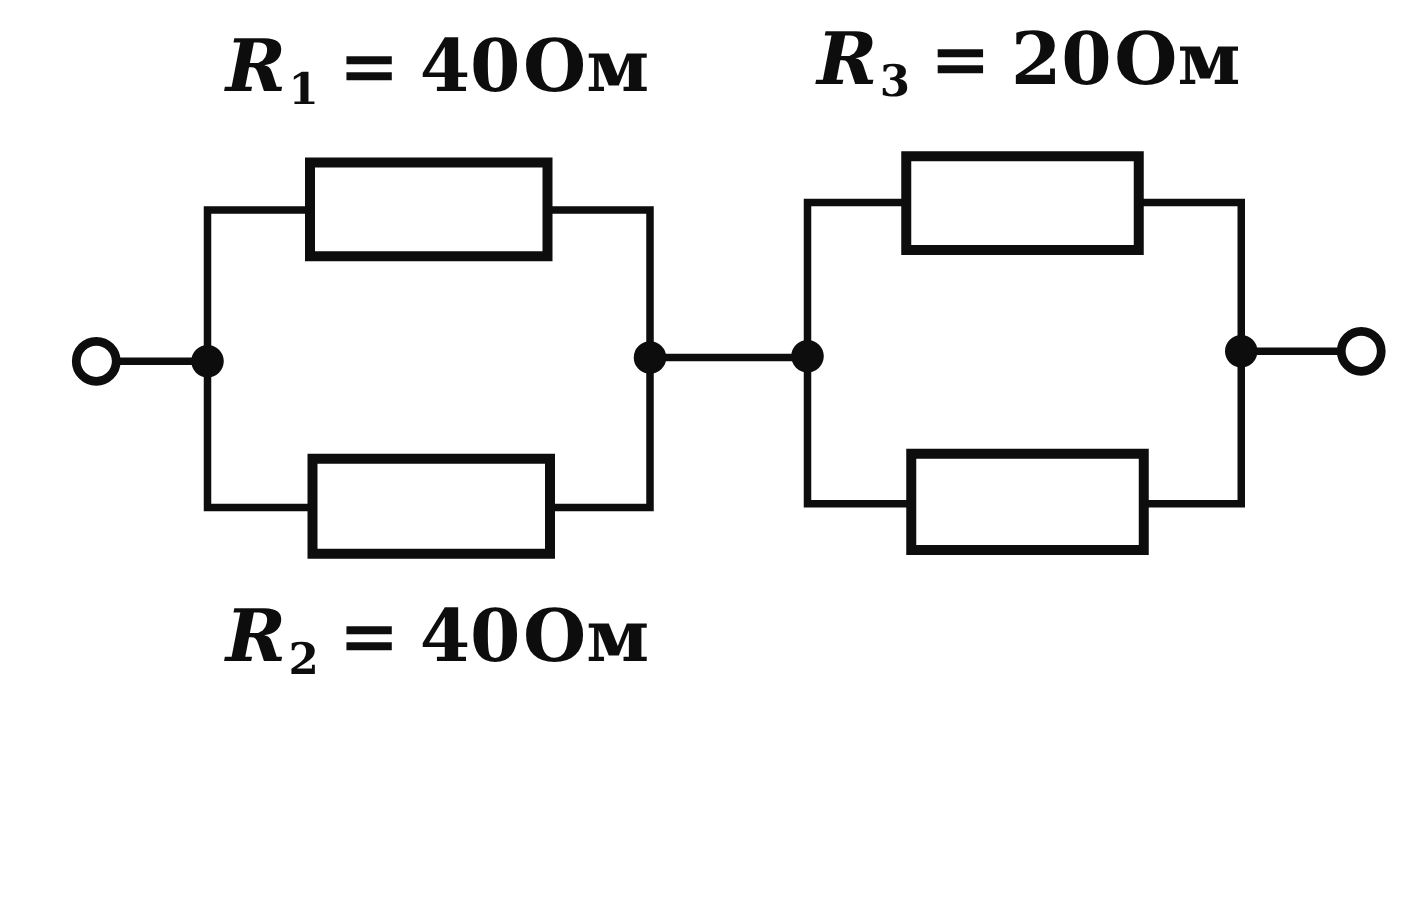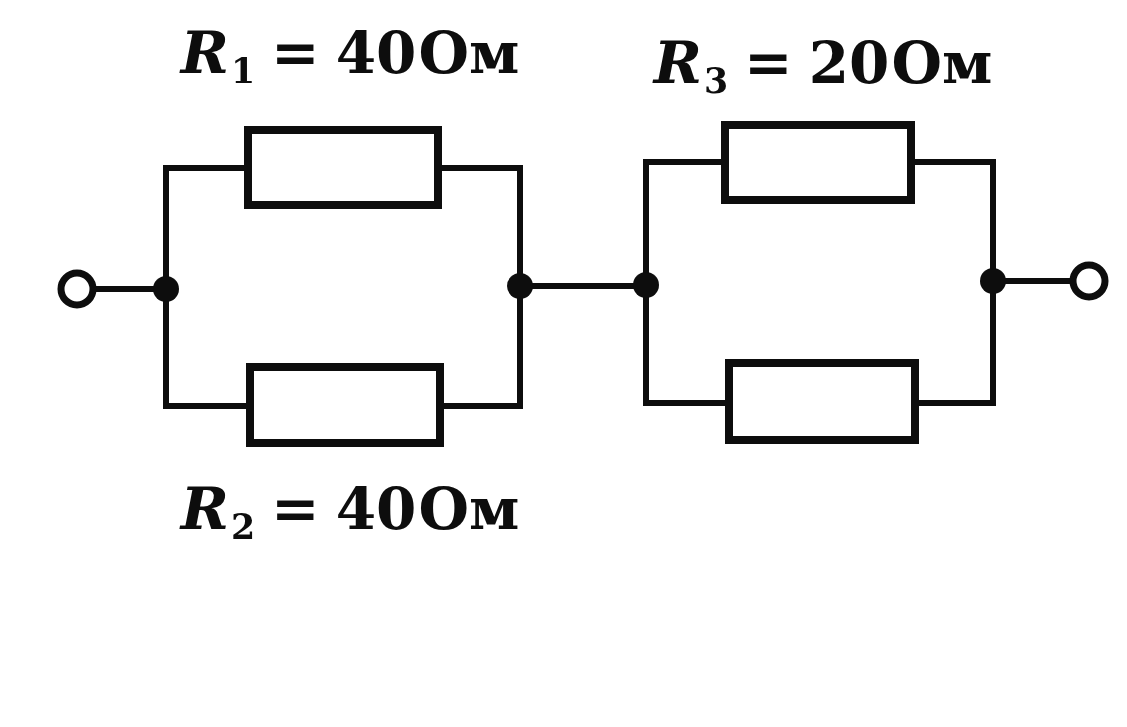--- a/index.html
+++ b/index.html
@@ -78,21 +78,21 @@
 
     <line x1="993" y1="281" x2="1072" y2="281" stroke="#0d0d0d" stroke-width="6"></line>
 
     <circle cx="1089" cy="281" r="16" fill="#ffffff" stroke="#0d0d0d" stroke-width="7"></circle>
   </svg>
 
   <div class="res-label" style="left:350px; top:22px;">
     <span class="sym">R</span><span class="sub">1</span><span class="eq">=</span><span class="val">40</span><span class="unit">Ом</span>
   </div>
 
-  <div class="res-label" style="left:823px; top:32px;">
+  <div class="res-label" style="left:823px; top:16px;">
     <span class="sym">R</span><span class="sub">3</span><span class="eq">=</span><span class="val">20</span><span class="unit">Ом</span>
   </div>
 
   <div class="res-label" style="left:350px; top:478px;text-align:right;">
     <span class="sym">R</span><span class="sub">2</span><span class="eq">=</span><span class="val">40</span><span class="unit">Ом</span>
   </div>
 
 
 </div>
 

